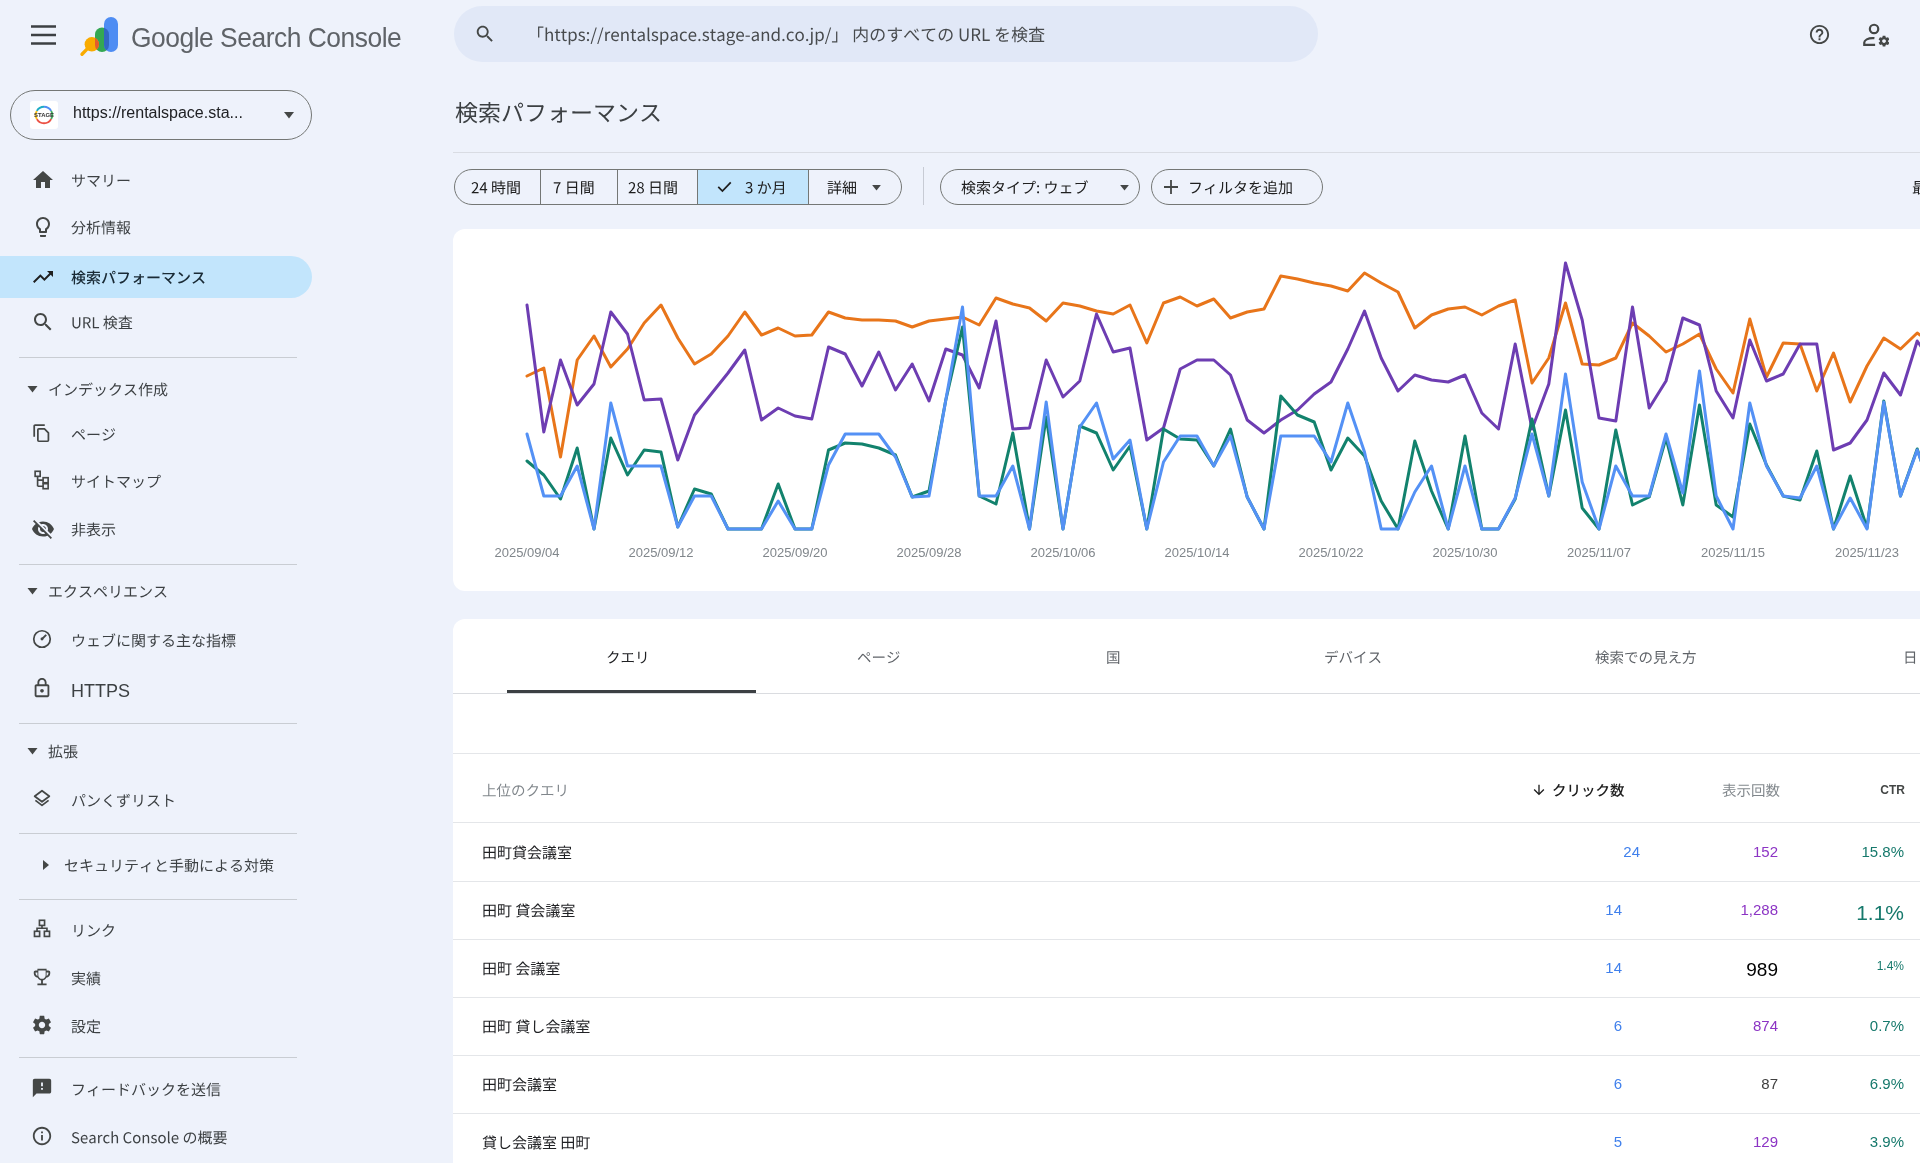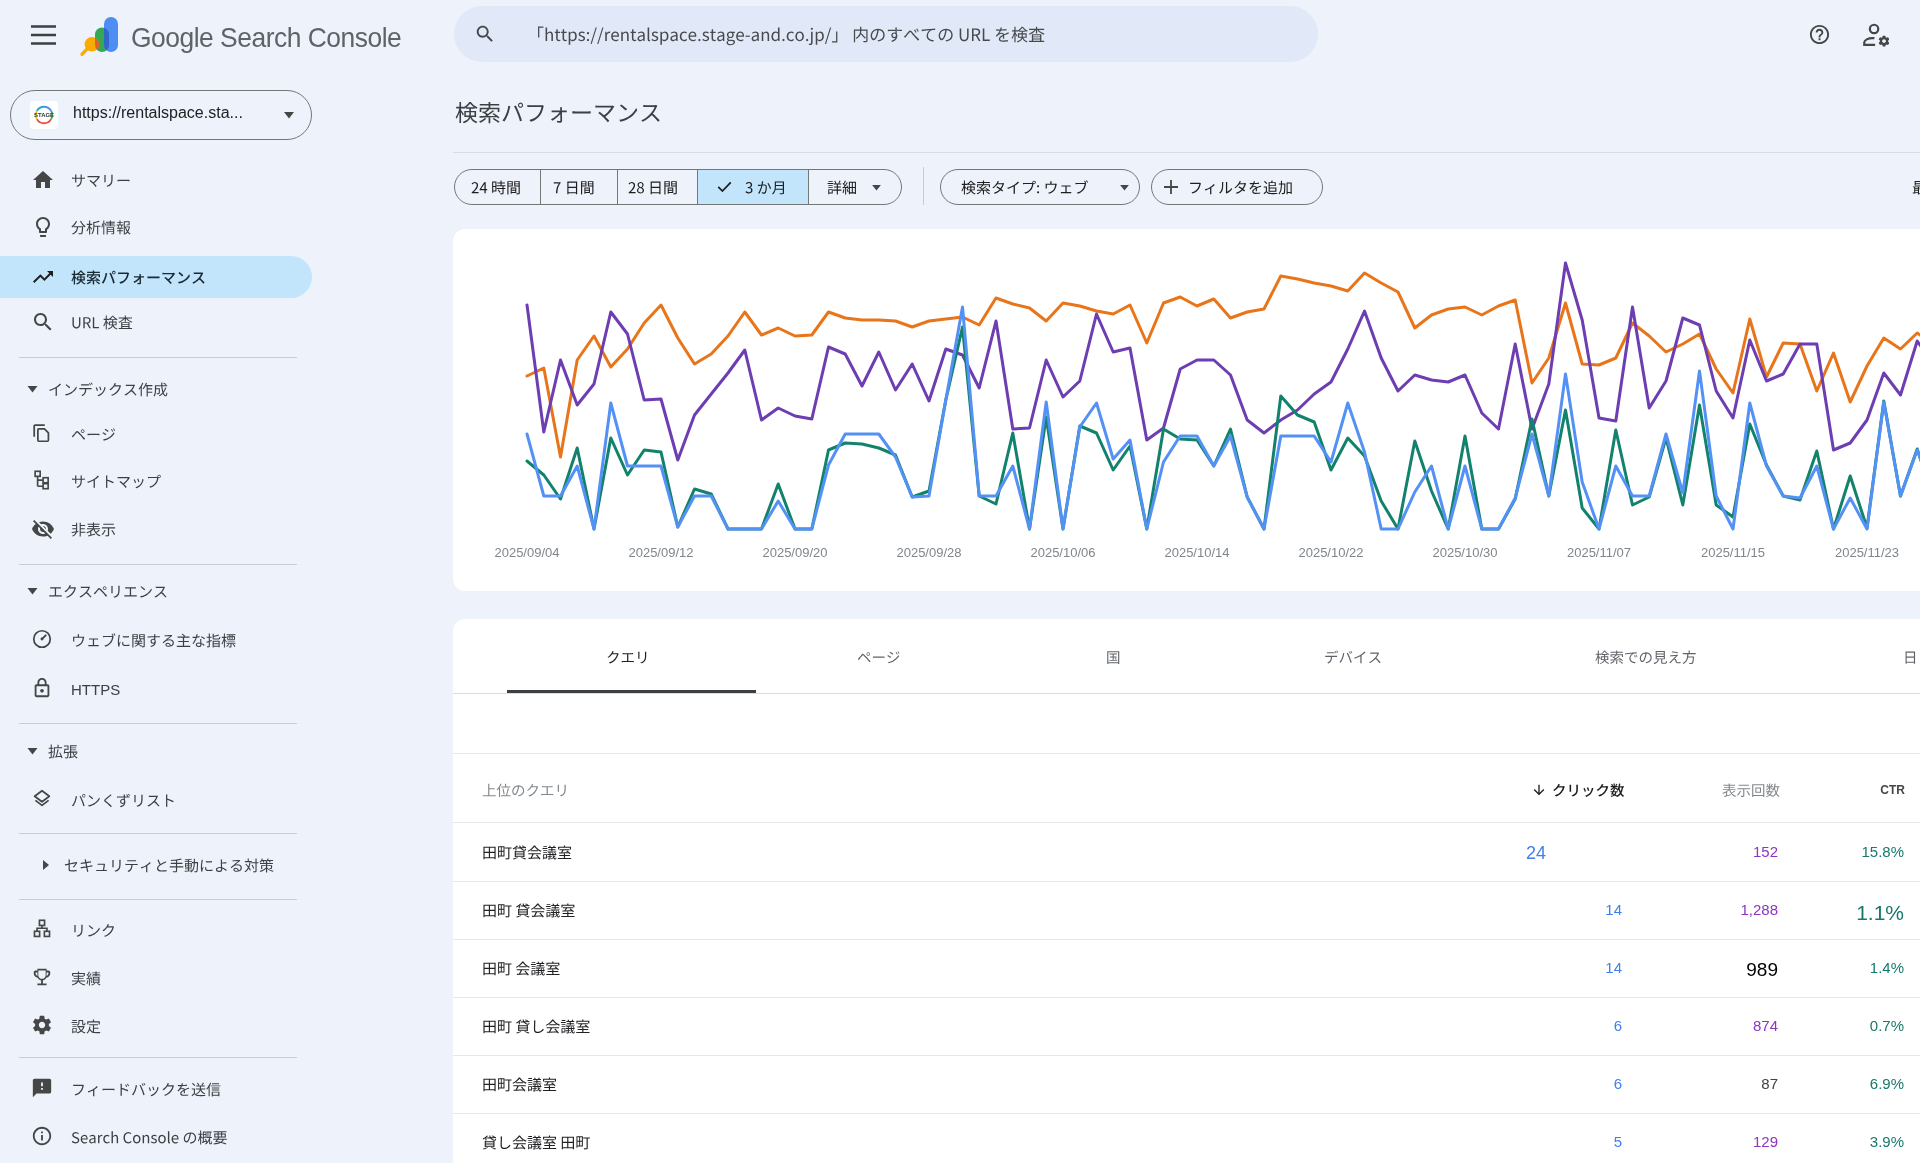--- a/index.html
+++ b/index.html
@@ -422,21 +422,21 @@
       <use href="#q73" x="8000"></use>
       <use href="#q74" x="9000"></use>
       <use href="#q75" x="10000"></use>
     </g>
   </svg>
 <div class="abs" style="left:31px;top:677px;width:24px;height:24px">
     <svg width="22" height="22" viewBox="0 0 24 24">
       <path fill="#444746" d="M18 8h-1V6c0-2.76-2.24-5-5-5S7 3.24 7 6v2H6c-1.1 0-2 .9-2 2v10c0 1.1.9 2 2 2h12c1.1 0 2-.9 2-2V10c0-1.1-.9-2-2-2zM9 6c0-1.66 1.34-3 3-3s3 1.34 3 3v2H9V6zm9 14H6V10h12v10zm-6-3c1.1 0 2-.9 2-2s-.9-2-2-2-2 .9-2 2 .9 2 2 2z"></path>
     </svg>
   </div>
-<div class="abs" style="left:71px;top:681px;font-size:15px;color:#3c4043">HTTPS</div>
+<div class="abs" style="left:71px;top:681px;font-size:18px;color:#3c4043">HTTPS</div>
 <div class="abs" style="left:19px;top:723px;width:278px;height:1px;background:#c9cdd3"></div>
 <svg class="abs" style="left:27px;top:747px" width="11" height="8" viewBox="0 0 11 8">
     <path d="M0.5 1h10l-5 6.5z" fill="#444746"></path>
   </svg>
 <svg class="abs" style="left:48.0px;top:743.5px;overflow:visible;" width="32" height="17">
     <g fill="#3c4043" transform="translate(0,13.20) scale(0.015000,-0.015000)">
       <use href="#q76" x="0"></use>
       <use href="#q77" x="1000"></use>
     </g>
   </svg>
@@ -772,21 +772,21 @@
 <svg class="abs" style="left:482.0px;top:844.5px;overflow:visible;" width="92" height="17">
     <g fill="#202124" transform="translate(0,13.20) scale(0.015000,-0.015000)">
       <use href="#q140" x="0"></use>
       <use href="#q141" x="1000"></use>
       <use href="#q142" x="2000"></use>
       <use href="#q143" x="3000"></use>
       <use href="#q144" x="4000"></use>
       <use href="#q145" x="5000"></use>
     </g>
   </svg>
-<div class="abs" style="left:1546px;top:843px;transform:translateX(-100%);font-size:18px;color:#4080ec">24</div>
+<div class="abs" style="left:1640px;top:843px;transform:translateX(-100%);font-size:15px;color:#4080ec">24</div>
 <div class="abs" style="left:1778px;top:843px;transform:translateX(-100%);font-size:15px;color:#8c34c4">152</div>
 <div class="abs" style="left:1904px;top:843px;transform:translateX(-100%);font-size:15px;color:#16796c">15.8%</div>
 <div class="abs" style="left:453px;top:881px;width:1467px;height:1px;background:#e4e6e9"></div>
 <svg class="abs" style="left:482.0px;top:902.5px;overflow:visible;" width="95" height="17">
     <g fill="#202124" transform="translate(0,13.20) scale(0.015000,-0.015000)">
       <use href="#q140" x="0"></use>
       <use href="#q141" x="1000"></use>
       <use href="#q142" x="2224"></use>
       <use href="#q143" x="3224"></use>
       <use href="#q144" x="4224"></use>
@@ -801,21 +801,21 @@
     <g fill="#202124" transform="translate(0,13.20) scale(0.015000,-0.015000)">
       <use href="#q140" x="0"></use>
       <use href="#q141" x="1000"></use>
       <use href="#q143" x="2224"></use>
       <use href="#q144" x="3224"></use>
       <use href="#q145" x="4224"></use>
     </g>
   </svg>
 <div class="abs" style="left:1622px;top:959px;transform:translateX(-100%);font-size:15px;color:#4080ec">14</div>
 <div class="abs" style="left:1778px;top:959px;transform:translateX(-100%);font-size:19px;color:#000000">989</div>
-<div class="abs" style="left:1904px;top:959px;transform:translateX(-100%);font-size:15px;color:#16796c">1.4%</div>
+<div class="abs" style="left:1904px;top:959px;transform:translateX(-100%);font-size:12px;color:#16796c">1.4%</div>
 <div class="abs" style="left:453px;top:997px;width:1467px;height:1px;background:#e4e6e9"></div>
 <svg class="abs" style="left:482.0px;top:1018.5px;overflow:visible;" width="110" height="17">
     <g fill="#202124" transform="translate(0,13.20) scale(0.015000,-0.015000)">
       <use href="#q140" x="0"></use>
       <use href="#q141" x="1000"></use>
       <use href="#q142" x="2224"></use>
       <use href="#q146" x="3224"></use>
       <use href="#q143" x="4224"></use>
       <use href="#q144" x="5224"></use>
       <use href="#q145" x="6224"></use>

